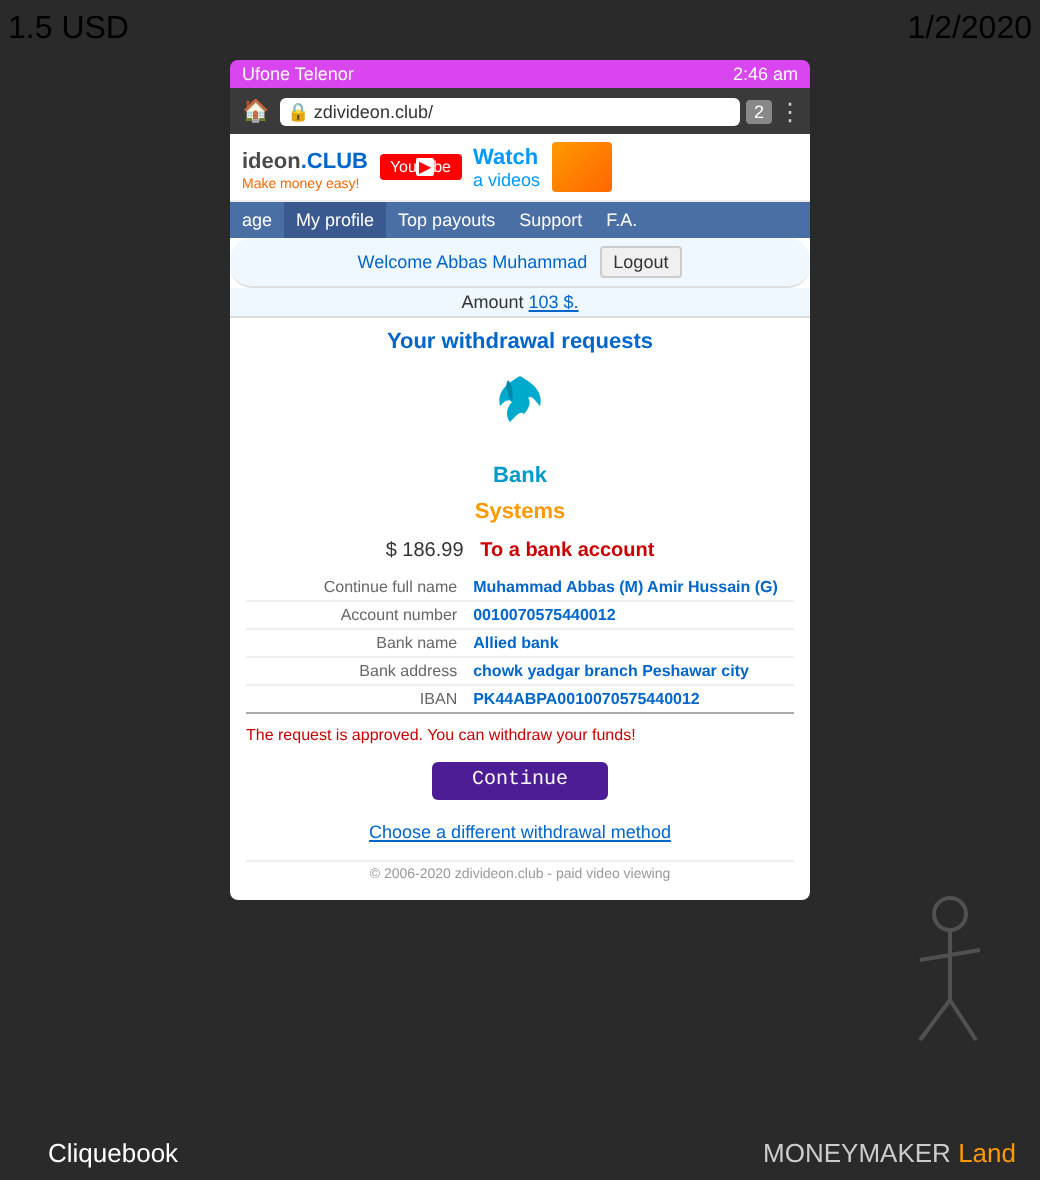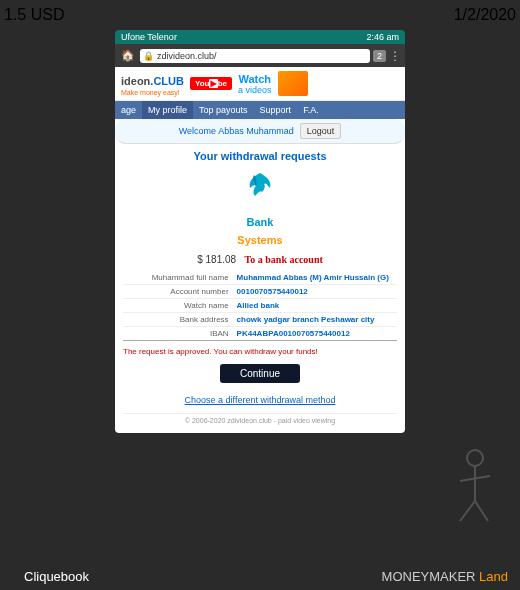--- a/index.html
+++ b/index.html
@@ -25,21 +25,21 @@
     .phone-frame {
       width: 290px;
       margin: 0 auto;
       background: #1a1a1a;
       border-radius: 4px;
       overflow: hidden;
     }
 
     
     .status-bar {
-      background: #0f766e;
+      background: #d946ef;
       display: flex;
       justify-content: space-between;
       align-items: center;
       padding: 2px 6px;
       font-size: 9px;
       color: #fff;
     }
     .status-icons { display: flex; gap: 2px; align-items: center; }
 
     
@@ -91,21 +91,21 @@
       gap: 6px;
       border-bottom: 1px solid #eee;
     }
     .logo-tagline { font-size: 7px; color: #ff6600; display: block; }
     .youtube-btn {
       background: #ff0000;
       color: #fff;
       font-size: 8px;
       padding: 2px 5px;
       border-radius: 2px;
-      font-weight: bold;
+      font-weight: normal;
     }
     .site-header-img {
       width: 30px;
       height: 25px;
       background: linear-gradient(135deg, #ff9900, #ff6600);
       border-radius: 2px;
     }
 
     
     .nav-bar {
@@ -176,21 +176,21 @@
     }
 
     
     .amount-info {
       text-align: center;
       font-size: 10px;
       margin-bottom: 6px;
       color: #333;
     }
     .amount-info .amount-val { color: #333; }
-    .amount-info .bank-label { color: #cc0000; font-weight: bold; font-family: Liberation Serif, serif; }
+    .amount-info .bank-label { color: #cc0000; font-weight: bold; }
 
     
     .details-table {
       width: 100%;
       border-collapse: collapse;
       font-size: 8px;
       margin-bottom: 6px;
     }
     .details-table td {
       padding: 2px 4px;
@@ -217,27 +217,28 @@
       margin-bottom: 6px;
       line-height: 1.3;
     }
 
     
     .continue-btn-wrap {
       text-align: center;
       margin-bottom: 6px;
     }
     .continue-btn {
-      background: #0f172a;
+      background: #4c1d95;
       color: #fff;
       border: none;
       padding: 4px 20px;
       font-size: 10px;
       border-radius: 3px;
       cursor: pointer;
+      font-family: Liberation Mono, monospace;
     }
 
     
     .diff-method {
       text-align: center;
       margin-bottom: 6px;
     }
     .diff-method a {
       color: #0066cc;
       font-size: 9px;
@@ -321,74 +322,78 @@
   <div class="site-content">
 
     <div class="site-header">
       <div>
         <span style="font-size:11px;color:#4a4a4a;font-weight:bold;">
           <span>ideon</span><span style="color:#0066cc;">.CLUB</span>
         </span>
         <span class="logo-tagline">Make money easy!</span>
       </div>
       <div class="youtube-btn">You<span style="background:#fff;color:#f00;padding:0 1px;border-radius:1px;">▶</span>be</div>
-      <div style="display:flex;flex-direction:column;align-items:center;">
+      <div style="display:flex;flex-direction:column;align-items:flex-start;">
         <span style="color:#0099ff;font-weight:bold;font-size:11px;">Watch</span>
         <span style="color:#0099ff;font-size:9px;">a videos</span>
       </div>
       <div class="site-header-img"></div>
     </div>
 
     <div class="nav-bar nav-bar-overflow">
       <span class="nav-item">age</span>
       <span class="nav-item active">My profile</span>
       <span class="nav-item">Top payouts</span>
       <span class="nav-item">Support</span>
       <span class="nav-item">F.A.</span>
     </div>
 
     <div class="welcome-bar">
       <span class="welcome-text">Welcome Abbas Muhammad</span>
       <button class="logout-btn">Logout</button>
+    </div>
+    <div class="amount-bar">
+      <span>Amount</span>
+      <span class="amount-link">103 $.</span>
     </div>
 
     <div class="main-content">
 
       <div class="withdrawal-title">Your withdrawal requests</div>
 
       <div class="bank-logo-area">
         <svg width="40" height="40" viewBox="0 0 40 40">
           <path d="M20 5 C15 8, 8 12, 10 20 C12 18, 14 16, 16 18 C14 20, 12 24, 15 28 C18 25, 20 22, 22 24 C24 22, 26 18, 24 16 C26 14, 28 18, 30 20 C32 12, 25 8, 20 5Z" fill="#00aacc"></path>
           <path d="M16 18 C14 15, 12 10, 14 7 C16 9, 17 14, 16 18Z" fill="#0088aa"></path>
         </svg>
         <div>
           <span style="color:#0099cc;font-size:11px;font-weight:bold;">Bank</span>
           <br>
           <span class="bank-systems-text">Systems</span>
         </div>
       </div>
 
       <div class="amount-info">
-        <span class="amount-val">$ 181.08</span>
+        <span class="amount-val">$ 186.99</span>
         &nbsp;
         <span class="bank-label">To a bank account</span>
       </div>
 
       <table class="details-table">
         <tbody>
             <tr>
-          <td class="label-cell">Muhammad full name</td>
+          <td class="label-cell">Continue full name</td>
           <td class="value-cell">Muhammad Abbas (M) Amir Hussain (G)</td>
         </tr>
         <tr>
           <td class="label-cell">Account number</td>
           <td class="value-cell">0010070575440012</td>
         </tr>
         <tr>
-          <td class="label-cell">Watch name</td>
+          <td class="label-cell">Bank name</td>
           <td class="value-cell">Allied bank</td>
         </tr>
         <tr>
           <td class="label-cell">Bank address</td>
           <td class="value-cell">chowk yadgar branch Peshawar city</td>
         </tr>
         <tr class="iban-row">
           <td class="label-cell">IBAN</td>
           <td class="value-cell">PK44ABPA0010070575440012</td>
         </tr>

